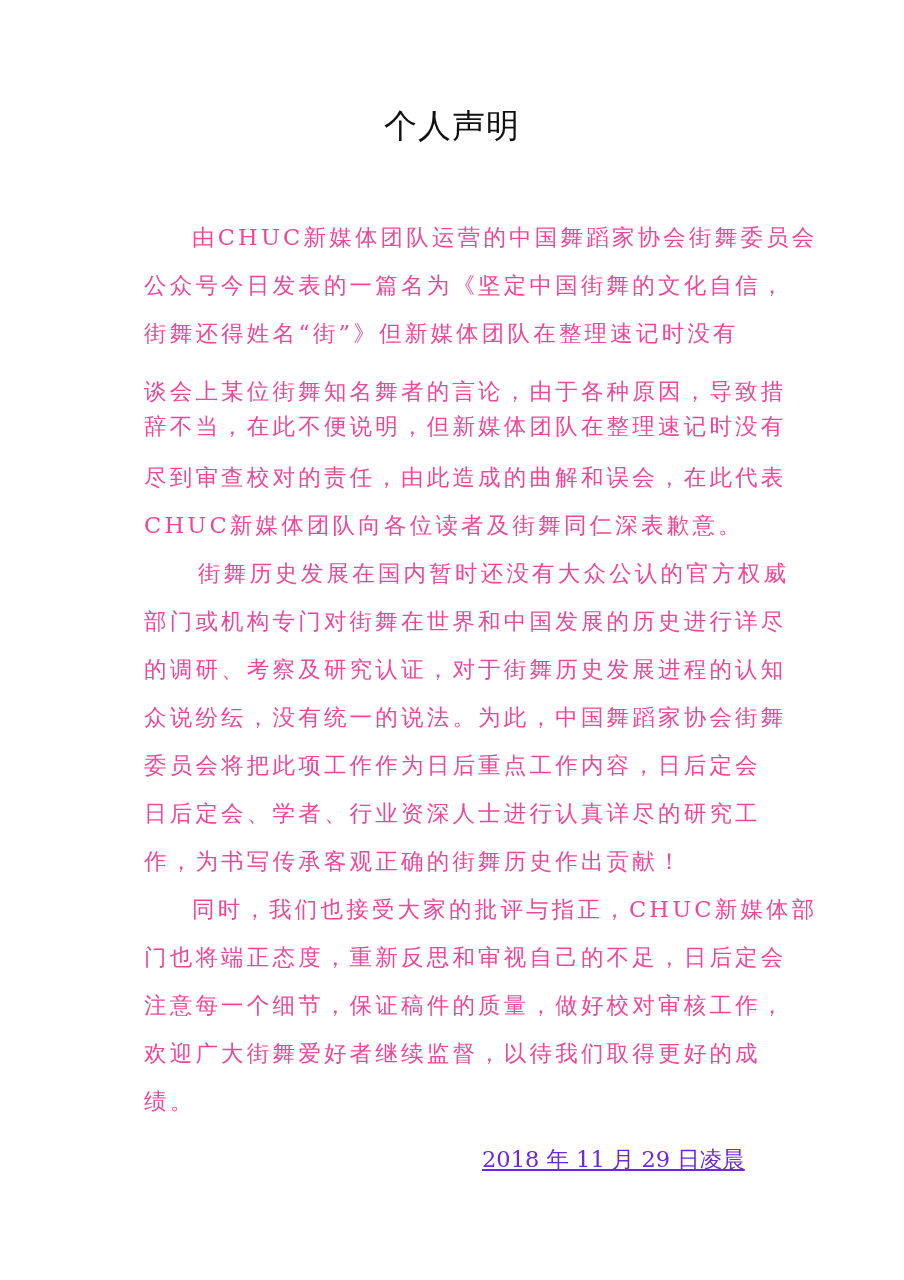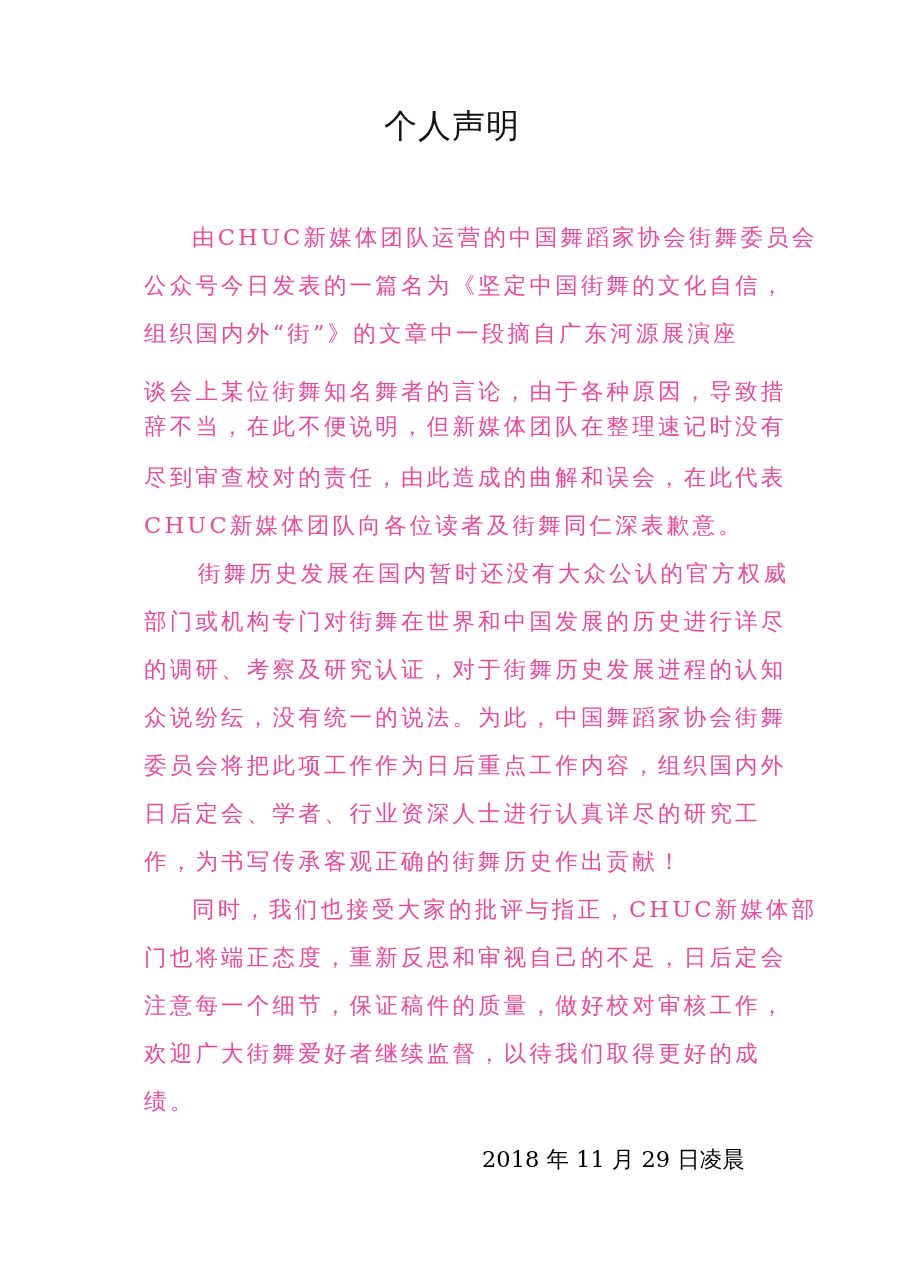--- a/index.html
+++ b/index.html
@@ -36,45 +36,46 @@
       color: #ec4899;
     }
     .line.indent { left: 192px; }
     .date {
       position: absolute;
       top: 1144px;
       left: 482px;
       font-size: 22.5px;
       line-height: 30px;
       white-space: nowrap;
-      color: #000000;
+      color: #6d28d9;
+      text-decoration: underline;
     }
   </style>
 </head>
 <body>
 
 <div>
   <div class="title">个人声明</div>
 
   <div>
     <div class="line indent" style="top:222px">由CHUC新媒体团队运营的中国舞蹈家协会街舞委员会</div>
     <div class="line" style="top:270px">公众号今日发表的一篇名为《坚定中国街舞的文化自信，</div>
-    <div class="line" style="top:318px">组织国内外“街”》的文章中一段摘自广东河源展演座</div>
+    <div class="line" style="top:318px">街舞还得姓名“街”》但新媒体团队在整理速记时没有</div>
     <div class="line" style="top:376px">谈会上某位街舞知名舞者的言论，由于各种原因，导致措</div>
     <div class="line" style="top:411px">辞不当，在此不便说明，但新媒体团队在整理速记时没有</div>
     <div class="line" style="top:462px">尽到审查校对的责任，由此造成的曲解和误会，在此代表</div>
     <div class="line" style="top:510px">CHUC新媒体团队向各位读者及街舞同仁深表歉意。</div>
   </div>
 
   <div>
     <div class="line indent" style="top:558px; left:198px">街舞历史发展在国内暂时还没有大众公认的官方权威</div>
     <div class="line" style="top:606px">部门或机构专门对街舞在世界和中国发展的历史进行详尽</div>
     <div class="line" style="top:654px">的调研、考察及研究认证，对于街舞历史发展进程的认知</div>
     <div class="line" style="top:702px">众说纷纭，没有统一的说法。为此，中国舞蹈家协会街舞</div>
-    <div class="line" style="top:750px">委员会将把此项工作作为日后重点工作内容，组织国内外</div>
+    <div class="line" style="top:750px">委员会将把此项工作作为日后重点工作内容，日后定会</div>
     <div class="line" style="top:798px">日后定会、学者、行业资深人士进行认真详尽的研究工</div>
     <div class="line" style="top:846px">作，为书写传承客观正确的街舞历史作出贡献！</div>
   </div>
 
   <div>
     <div class="line indent" style="top:894px">同时，我们也接受大家的批评与指正，CHUC新媒体部</div>
     <div class="line" style="top:942px">门也将端正态度，重新反思和审视自己的不足，日后定会</div>
     <div class="line" style="top:990px">注意每一个细节，保证稿件的质量，做好校对审核工作，</div>
     <div class="line" style="top:1038px">欢迎广大街舞爱好者继续监督，以待我们取得更好的成</div>
     <div class="line" style="top:1086px">绩。</div>

